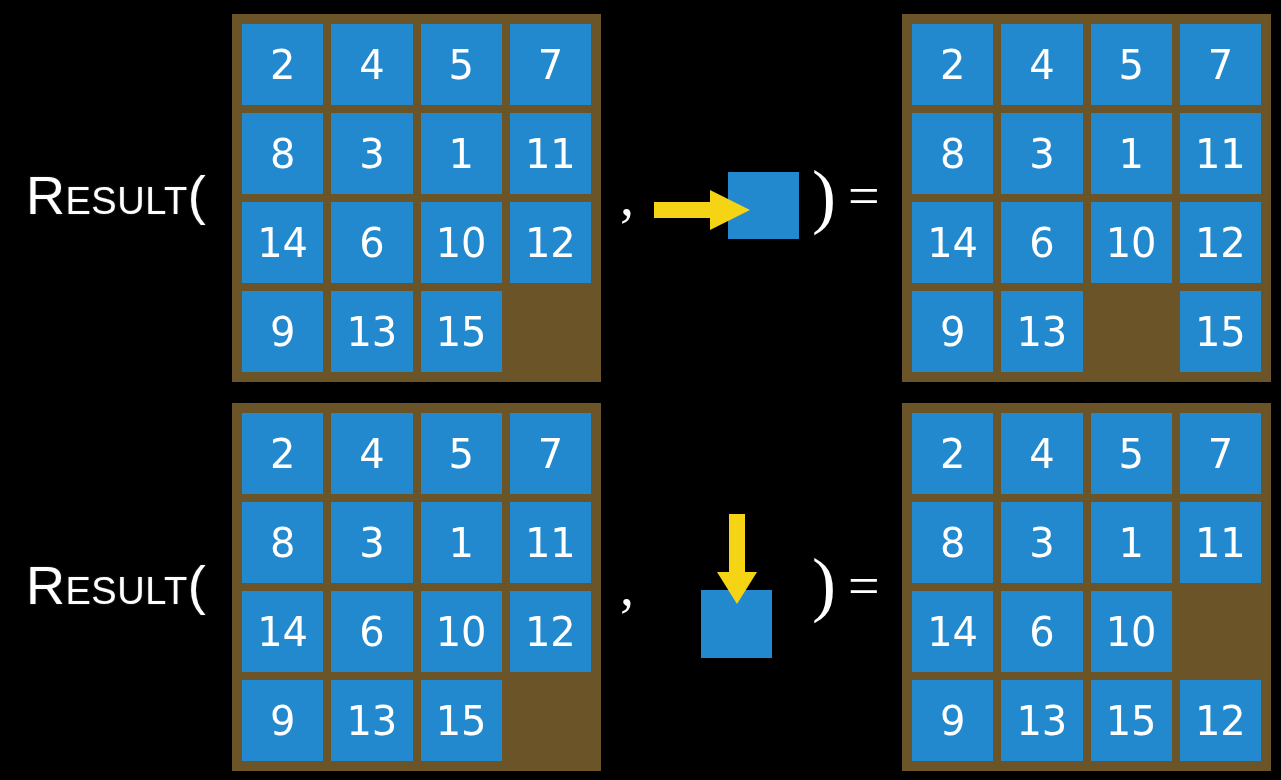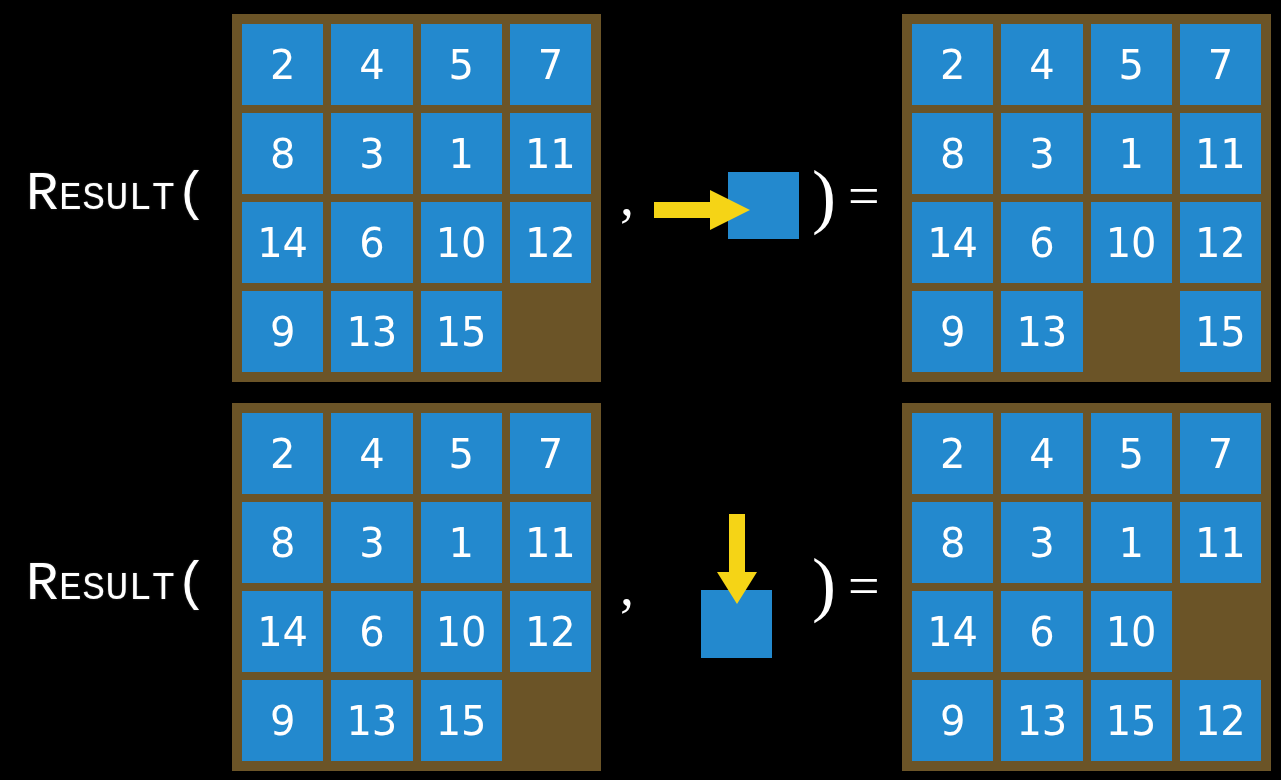--- a/index.html
+++ b/index.html
@@ -30,21 +30,21 @@
     height: 390px;
   }
   .row-top    { top: 0; }
   .row-bottom { top: 390px; }
 
   
   .result-label {
     position: absolute;
     left: 26px;
     top: 168px;
-    font-family: Liberation Mono, monospace;
+    font-family: Liberation Sans, sans-serif;
     font-variant: small-caps;
     font-size: 54px;
     line-height: 54px;
     letter-spacing: 0.5px;
     color: #ffffff;
     white-space: nowrap;
     text-shadow: 0 0 2px rgba(255,255,255,0.25);
   }
 
   

